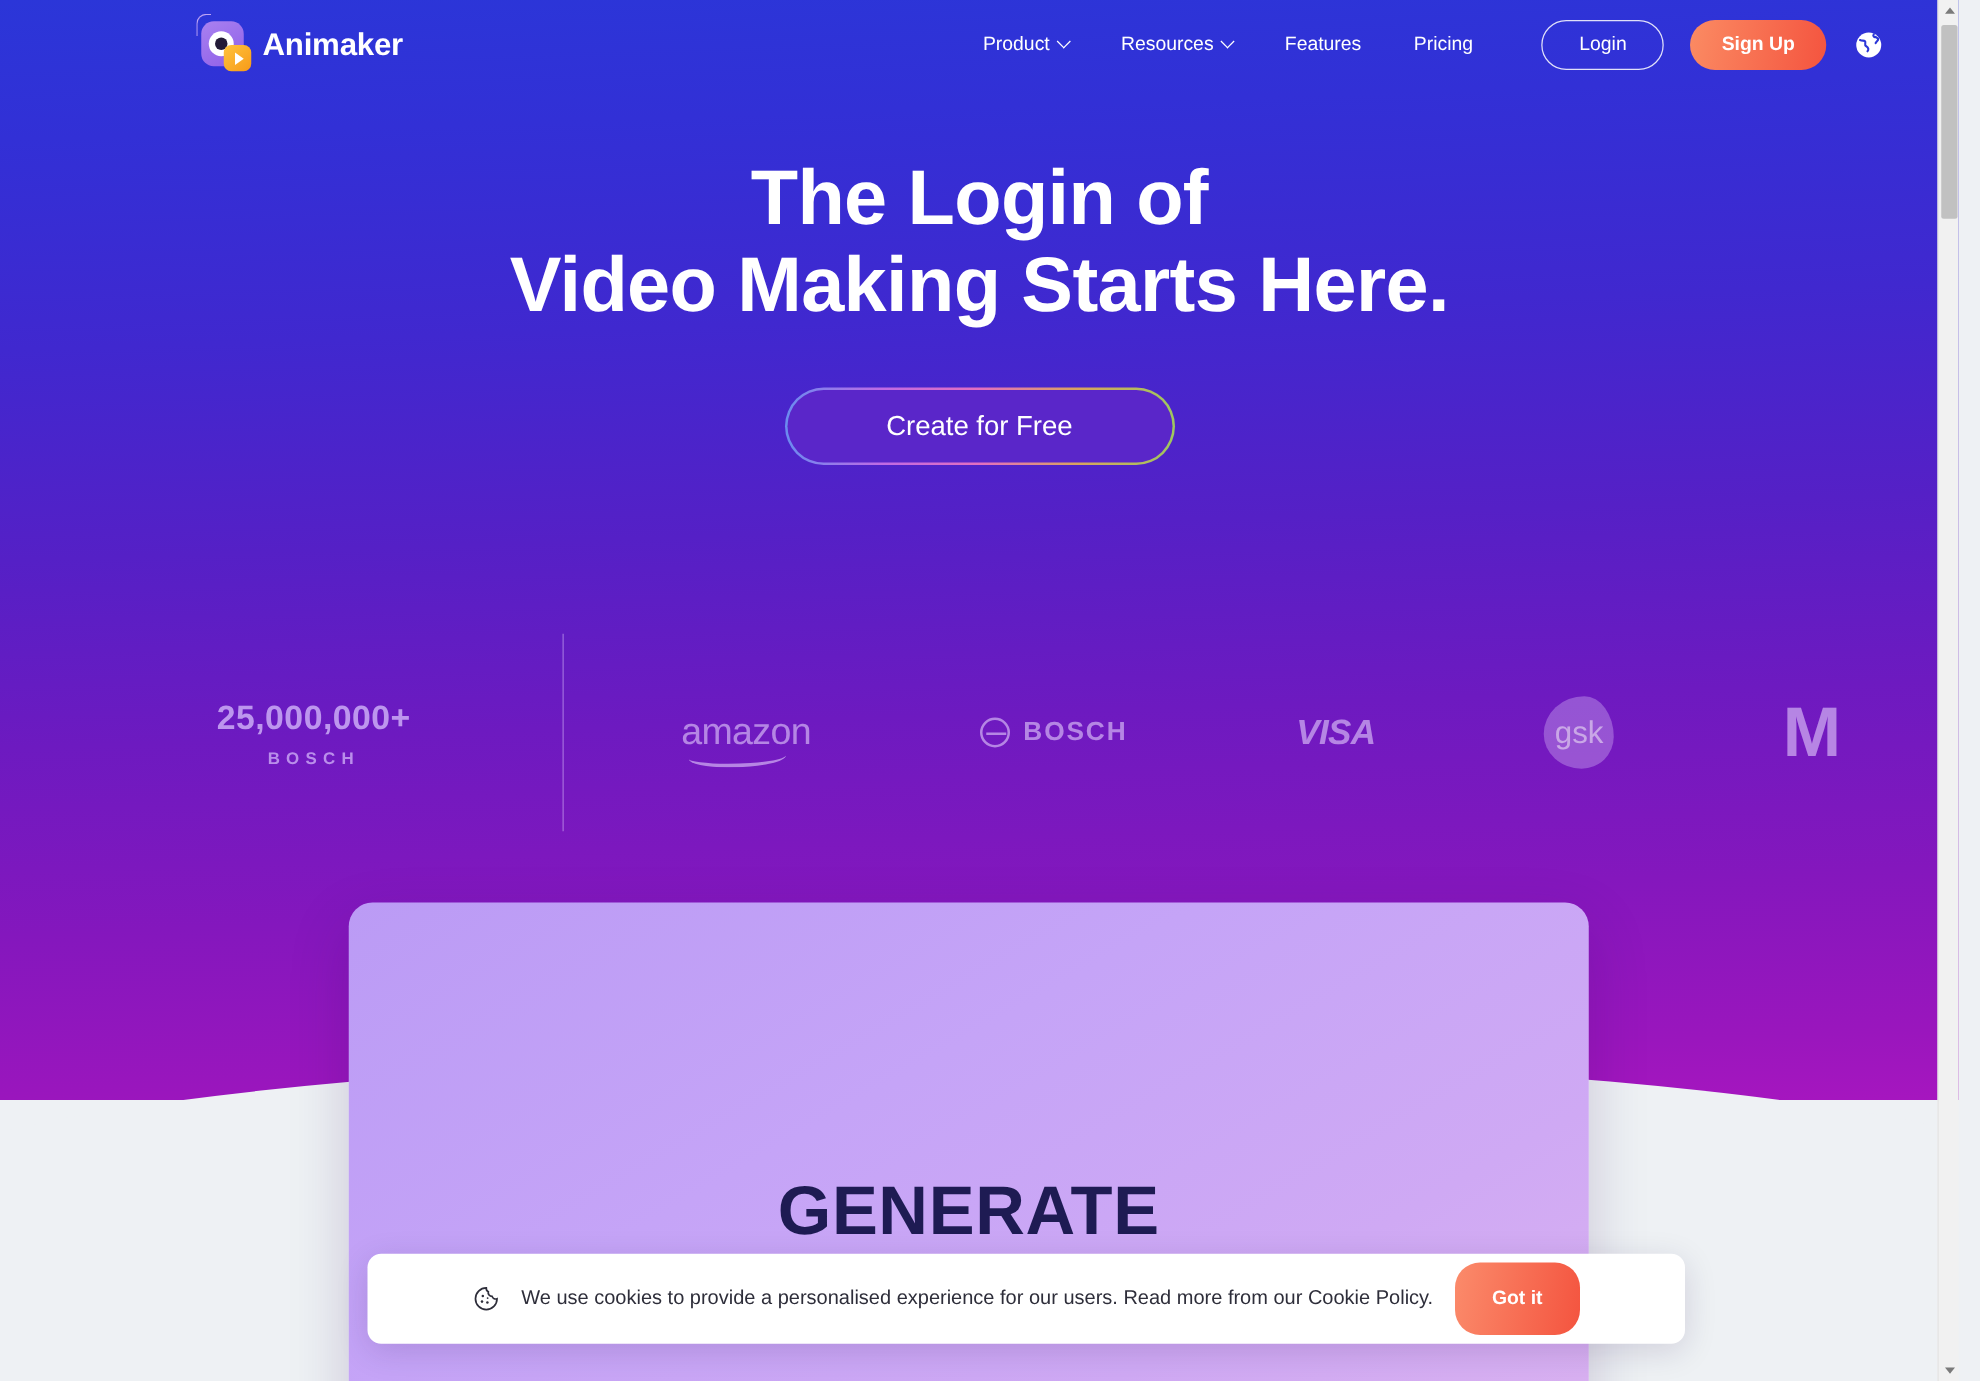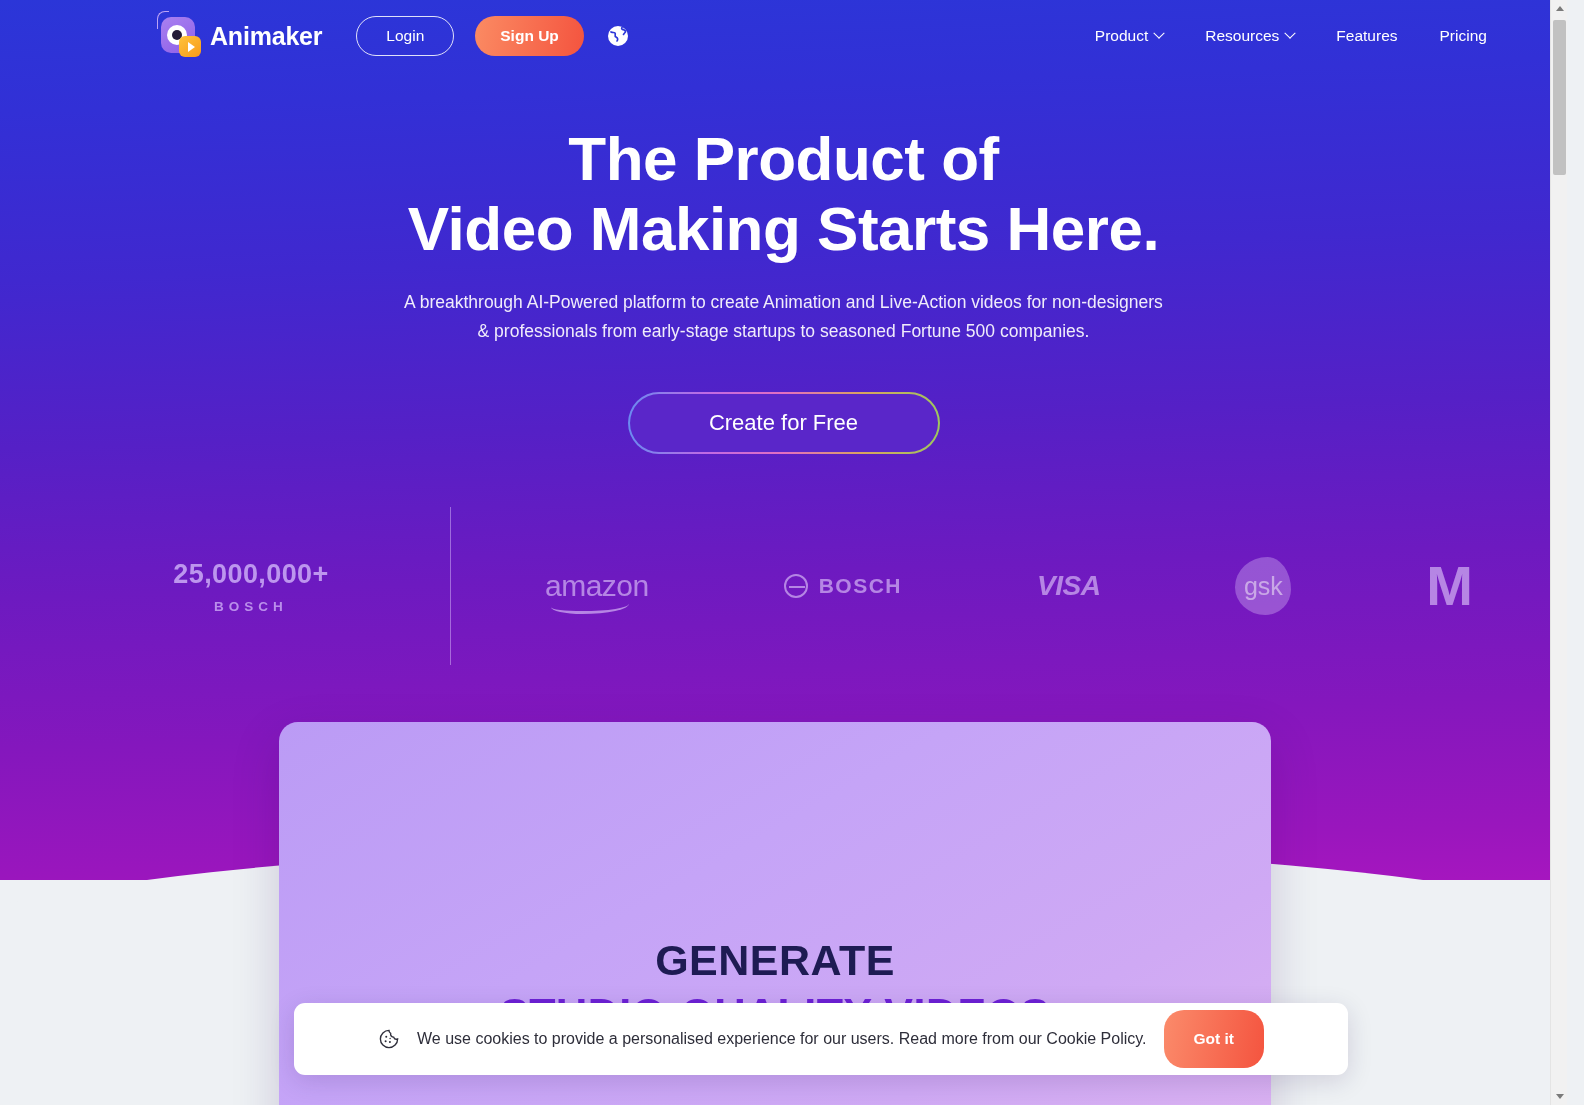--- a/index.html
+++ b/index.html
@@ -289,21 +289,21 @@
     border-radius:19px;
     background:linear-gradient(150deg,#bb9bf5 0%,#c5a4f7 35%,#cfa9f4 65%,#e0b6ef 100%);
     z-index:25;
     overflow:hidden;
     box-shadow:0 18px 48px rgba(40,10,90,.18);
   }
   #video-line1 {
     margin-top:214px;
     text-align:center;
     color:#1e1b53;
-    font-size:43px;
+    font-size:55px;
     font-weight:700;
     letter-spacing:0.5px;
   }
   #video-line2 {
     margin-top:4px;
     text-align:center;
     color:#6d21d6;
     font-size:43px;
     font-weight:700;
     letter-spacing:0.5px;
@@ -385,58 +385,54 @@
     <div id="brand">
       <div class="logo-mark">
         <div class="logo-antenna"></div>
         <div class="logo-sq"></div>
         <div class="logo-eye"></div>
         <div class="logo-play"></div>
       </div>
       <span id="brand-name">Animaker</span>
     </div>
 
+    <div id="nav-links">
+      <div class="nav-link">
+        <span>Product</span>
+        <span class="caret"></span>
+      </div>
+      <div class="nav-link">
+        <span>Resources</span>
+        <span class="caret"></span>
+      </div>
+      <div class="nav-link">
+        <span>Features</span>
+      </div>
+      <div class="nav-link">
+        <span>Pricing</span>
+      </div>
+    </div>
+
     <div id="nav-actions">
       <button id="login-btn">Login</button>
       <button id="signup-btn">Sign Up</button>
       <div id="globe-btn">
         <svg width="24" height="24" viewBox="0 0 24 24" aria-hidden="true">
           <circle cx="12" cy="12" r="10" fill="#ffffff"></circle>
           <path d="M5 8c2 1 3 0 4 1s-1 3 1 4 2 3 1 4M16 3.5c-1 1.5.5 2.5 1.5 2l2 1.5c.5 1.5-1.5 2-2 3.5" stroke="#2b36d8" stroke-width="1.7" fill="none" stroke-linecap="round"></path>
         </svg>
       </div>
     </div>
-
-    <div id="nav-links">
-      <div class="nav-link">
-        <span>Product</span>
-        <span class="caret"></span>
-      </div>
-      <div class="nav-link">
-        <span>Resources</span>
-        <span class="caret"></span>
-      </div>
-      <div class="nav-link">
-        <span>Features</span>
-      </div>
-      <div class="nav-link">
-        <span>Pricing</span>
-      </div>
-    </div>
   </div>
 
   <div id="hero">
     <h1 id="headline">
-      <span>The Product of</span><br>
+      <span>The Login of</span><br>
       <span>Video Making Starts Here.</span>
     </h1>
-    <p id="subhead">
-      <span>A breakthrough AI-Powered platform to create Animation and Live-Action videos for non-designers</span><br>
-      <span>&amp; professionals from early-stage startups to seasoned Fortune 500 companies.</span>
-    </p>
     <div id="cta-wrap">
       <button id="cta-btn">
         <span id="cta-inner">Create for Free</span>
       </button>
     </div>
   </div>
 
   <div id="proof">
     <div id="stat">
       <div id="stat-number">25,000,000+</div>

